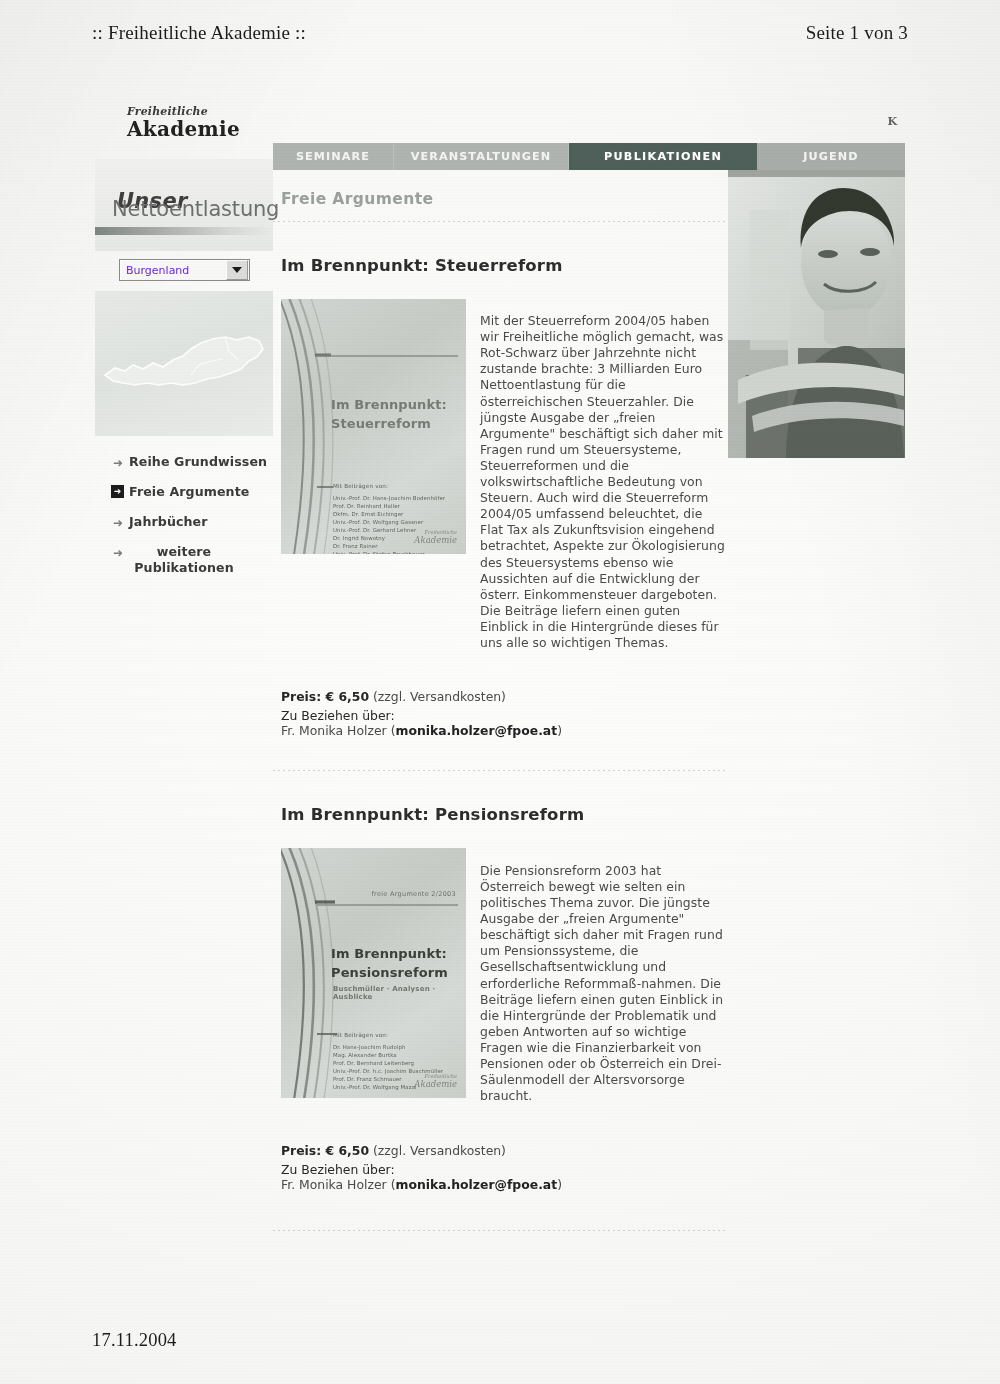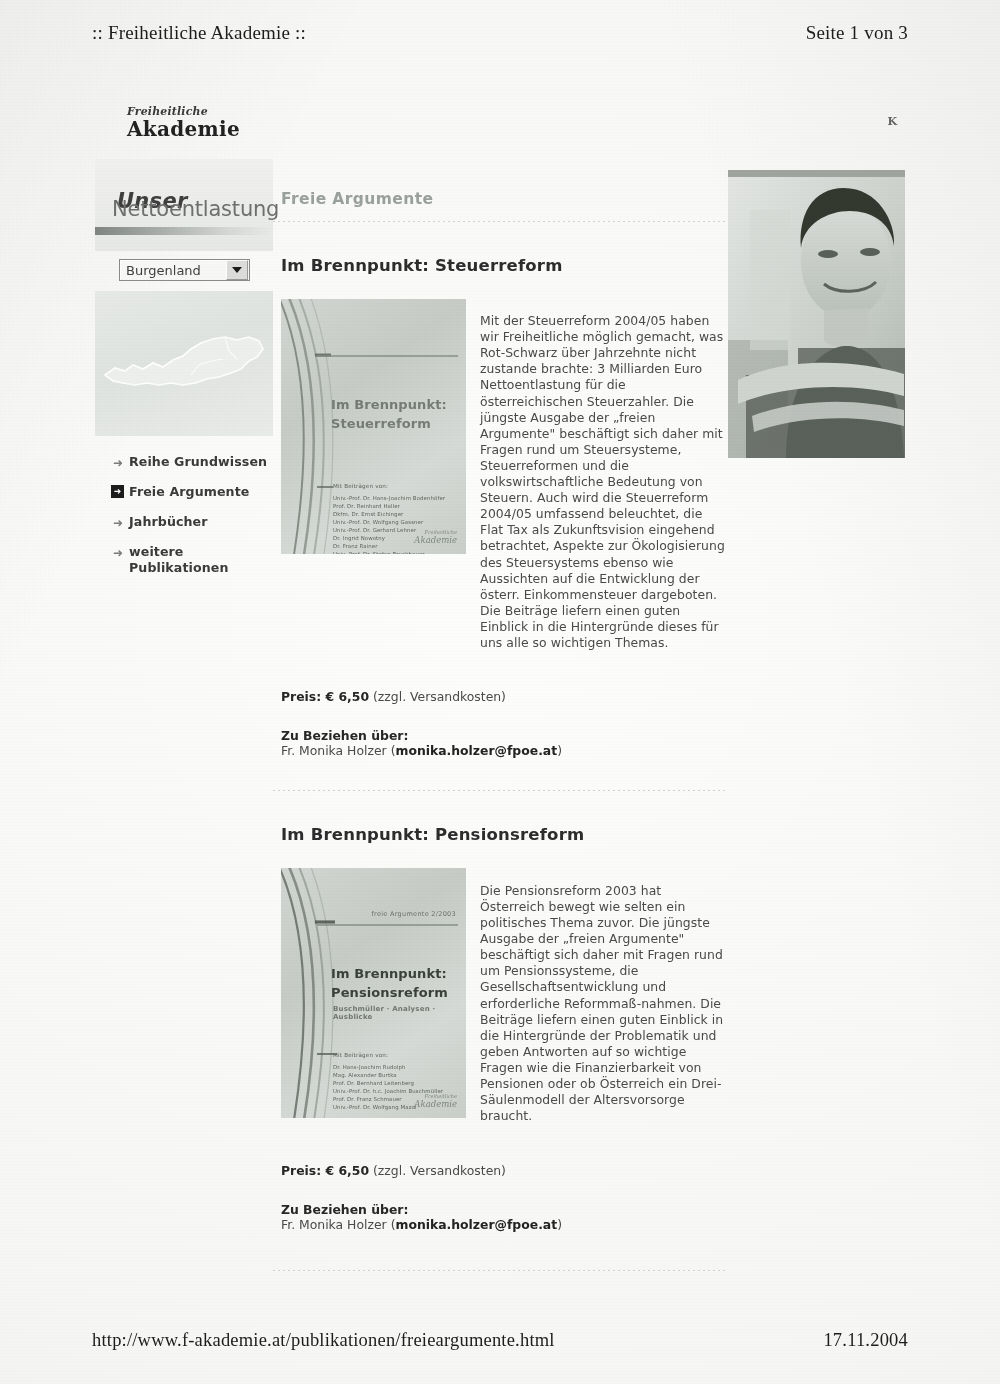--- a/index.html
+++ b/index.html
@@ -193,22 +193,22 @@
     background: #f7f7f5;
     border: 1px solid #8a8a8a;
     box-shadow: inset 1px 1px 0 #ffffff;
     display: flex;
     align-items: center;
   }
   .select-label {
     flex: 1 1 auto;
     padding-left: 6px;
     font-family: "DejaVu Sans", sans-serif;
-    font-size: 13px;
-    color: #404040;
+    font-size: 11px;
+    color: #6d28d9;
   }
   .select-btn {
     flex: 0 0 20px;
     height: 18px;
     margin-right: 1px;
     background: #dcdcda;
     border: 1px solid #9a9a9a;
     border-top-color: #fdfdfd;
     border-left-color: #fdfdfd;
     display: flex;
@@ -247,20 +247,21 @@
     padding-left: 34px;
     display: flex;
     align-items: flex-start;
   }
   .side-label {
     font-size: 12.6px;
     font-weight: 700;
     color: #3b3b3b;
     line-height: 16px;
     letter-spacing: .1px;
+    text-align: center;
   }
   .arrow-plain {
     position: absolute;
     left: 18px;
     top: 2px;
     font-size: 12px;
     color: #7a7d7a;
     line-height: 14px;
   }
   .arrow-box {
@@ -411,23 +412,23 @@
   .meta {
     padding-left: 8px;
   }
   .price-line {
     margin-top: 26px;
     font-size: 12.4px;
     color: #4a4a4a;
   }
   .price-line b { color: #272727; }
   .order-head {
-    margin-top: 24px;
+    margin-top: 4px;
     font-size: 12.4px;
-    font-weight: 700;
+    font-weight: 400;
     color: #272727;
   }
   .order-line {
     margin-top: 0;
     font-size: 12.4px;
     color: #4a4a4a;
   }
   .order-line b { color: #232323; }
   .sep-rule {
     margin-top: 32px;
@@ -464,20 +465,26 @@
 </div>
 
 <div class="site">
 
   <div class="logo">
     <div class="logo-script">Freiheitliche</div>
     <div class="logo-main">Akademie</div>
   </div>
   <div class="corner-mark">K</div>
 
+  <nav class="nav">
+    <div class="nav-item n1">SEMINARE</div>
+    <div class="nav-item n2">VERANSTALTUNGEN</div>
+    <div class="nav-item n3">PUBLIKATIONEN</div>
+    <div class="nav-item n4">JUGEND</div>
+  </nav>
 
   <aside class="left-col">
     <div class="left-band">
       <div class="unser">Unser</div>
       <div class="seminarangebot">Nettoentlastung</div>
       <div class="band-rule"></div>
     </div>
 
     <div class="select-wrap">
       <span class="select-label">Burgenland</span>
@@ -644,17 +651,16 @@
       <path d="M58 288 C 58 206, 96 176, 118 176 C 146 176, 172 206, 176 288 Z" fill="#5a605a"></path>
 
       <path d="M10 210 C 60 186, 130 190, 176 204 L176 226 C 126 212, 56 214, 10 234 Z" fill="#cfd4cf"></path>
       <path d="M24 246 C 70 228, 130 228, 176 240 L176 256 C 128 244, 70 246, 26 262 Z" fill="#c6cbc6" opacity=".9"></path>
     </svg>
   </div>
 
 </div>
 
 <div class="print-foot">
-  <span>http://www.f-akademie.at/publikationen/freieargumente.html</span>
   <span>17.11.2004</span>
 </div>
 
 <div class="scan-noise"></div>
 
 </body></html>

